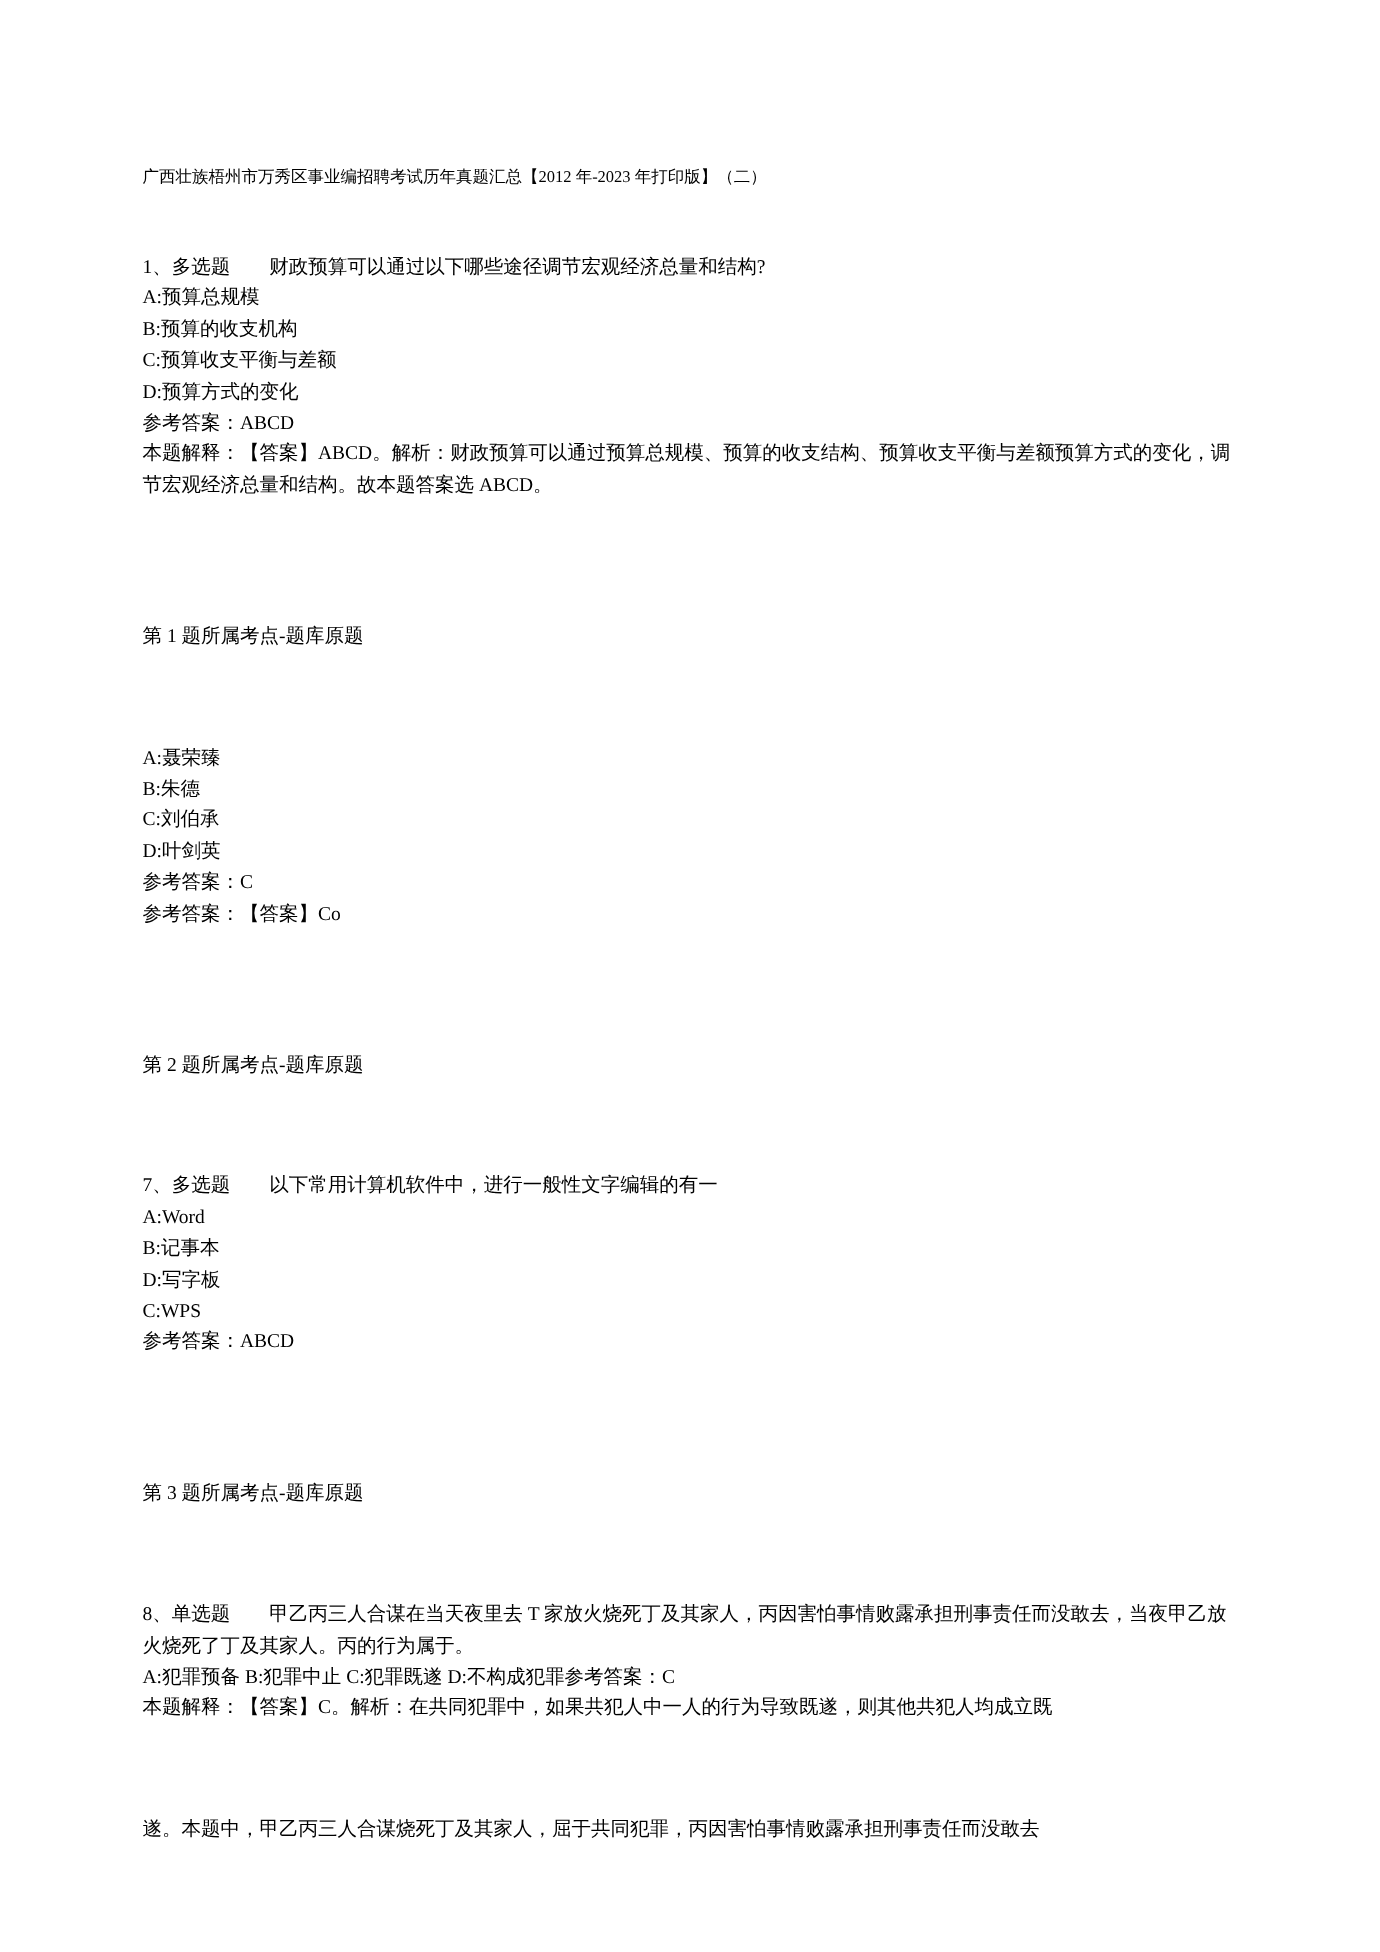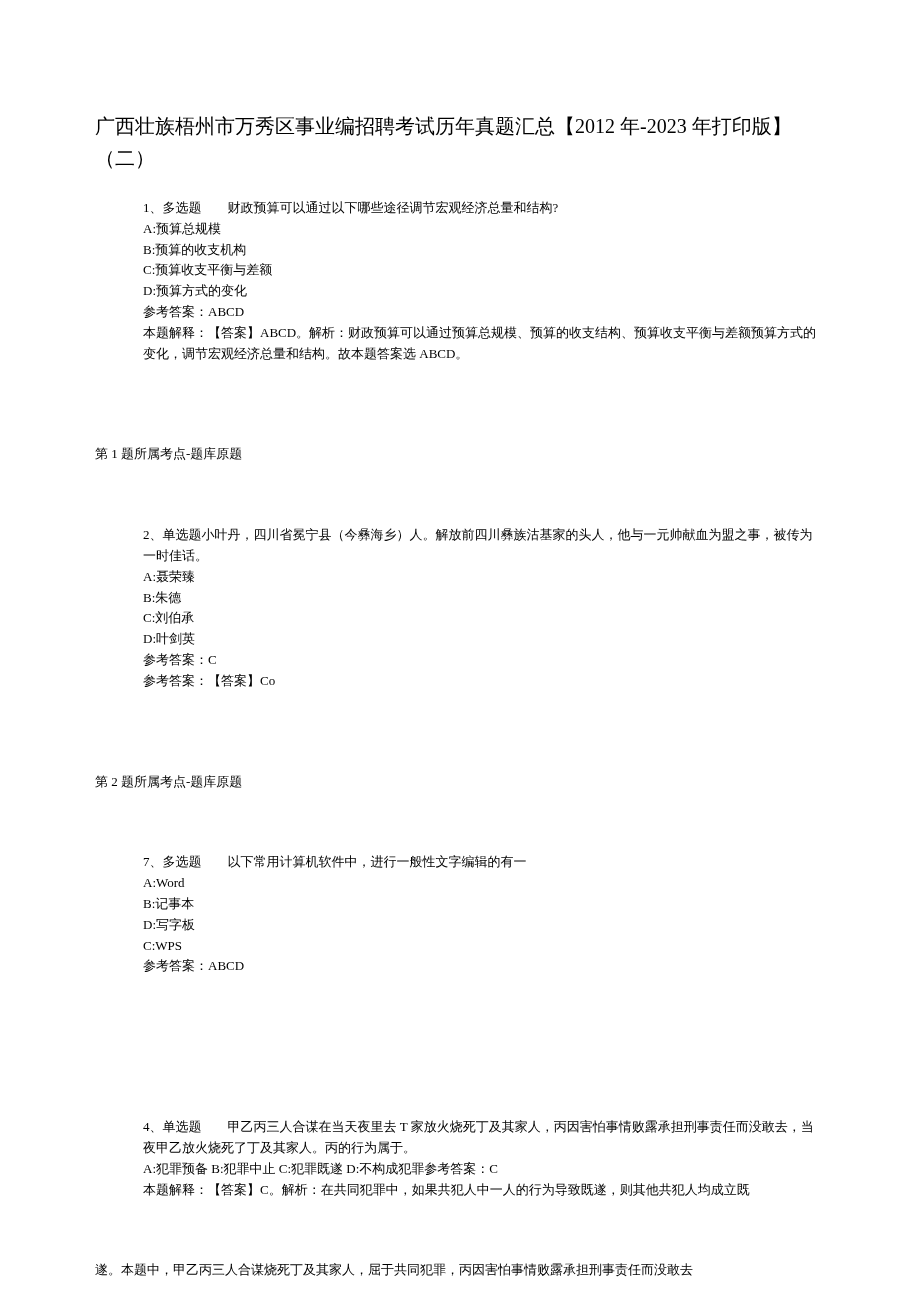--- a/index.html
+++ b/index.html
@@ -10,27 +10,26 @@
     width: 920px;
   }
   .page {
     padding: 110px 95px 60px 95px;
     font-size: 13px;
     line-height: 1.6;
     color: #000;
   }
   .title {
     font-family: "SimSun", "宋体", serif;
-    font-size: 20px;
-    margin-bottom: 24px;
+    font-size: 11px;
+    margin-bottom: 40px;
     text-align: left;
   }
   .block {
     margin-bottom: 20px;
-    margin-left: 48px;
   }
   .line {
     margin: 0;
   }
   .spacer-lg {
     height: 60px;
   }
   .spacer-md {
     height: 40px;
   }
@@ -50,21 +49,20 @@
     <p class="line">D:预算方式的变化</p>
     <p class="line">参考答案：ABCD</p>
     <p class="line">本题解释：【答案】ABCD。解析：财政预算可以通过预算总规模、预算的收支结构、预算收支平衡与差额预算方式的变化，调节宏观经济总量和结构。故本题答案选 ABCD。</p>
   </div>
 
   <div class="spacer-lg"></div>
   <p class="line">第 1 题所属考点-题库原题</p>
   <div class="spacer-lg"></div>
 
   <div class="block">
-    <p class="line">2、单选题小叶丹，四川省冕宁县（今彝海乡）人。解放前四川彝族沽基家的头人，他与一元帅献血为盟之事，被传为一时佳话。</p>
     <p class="line">A:聂荣臻</p>
     <p class="line">B:朱德</p>
     <p class="line">C:刘伯承</p>
     <p class="line">D:叶剑英</p>
     <p class="line">参考答案：C</p>
     <p class="line">参考答案：【答案】Co</p>
   </div>
 
   <div class="spacer-lg"></div>
   <p class="line">第 2 题所属考点-题库原题</p>
@@ -73,24 +71,25 @@
   <div class="block">
     <p class="line">7、多选题　　以下常用计算机软件中，进行一般性文字编辑的有一</p>
     <p class="line">A:Word</p>
     <p class="line">B:记事本</p>
     <p class="line">D:写字板</p>
     <p class="line">C:WPS</p>
     <p class="line">参考答案：ABCD</p>
   </div>
 
   <div class="spacer-lg"></div>
+  <p class="line">第 3 题所属考点-题库原题</p>
   <div class="spacer-lg"></div>
 
   <div class="block">
-    <p class="line">4、单选题　　甲乙丙三人合谋在当天夜里去 T 家放火烧死丁及其家人，丙因害怕事情败露承担刑事责任而没敢去，当夜甲乙放火烧死了丁及其家人。丙的行为属于。</p>
+    <p class="line">8、单选题　　甲乙丙三人合谋在当天夜里去 T 家放火烧死丁及其家人，丙因害怕事情败露承担刑事责任而没敢去，当夜甲乙放火烧死了丁及其家人。丙的行为属于。</p>
     <p class="line">A:犯罪预备 B:犯罪中止 C:犯罪既遂 D:不构成犯罪参考答案：C</p>
     <p class="line">本题解释：【答案】C。解析：在共同犯罪中，如果共犯人中一人的行为导致既遂，则其他共犯人均成立既</p>
   </div>
 
   <div class="spacer-md"></div>
   <p class="line">遂。本题中，甲乙丙三人合谋烧死丁及其家人，屈于共同犯罪，丙因害怕事情败露承担刑事责任而没敢去</p>
 
 </div>
 
 </body></html>

